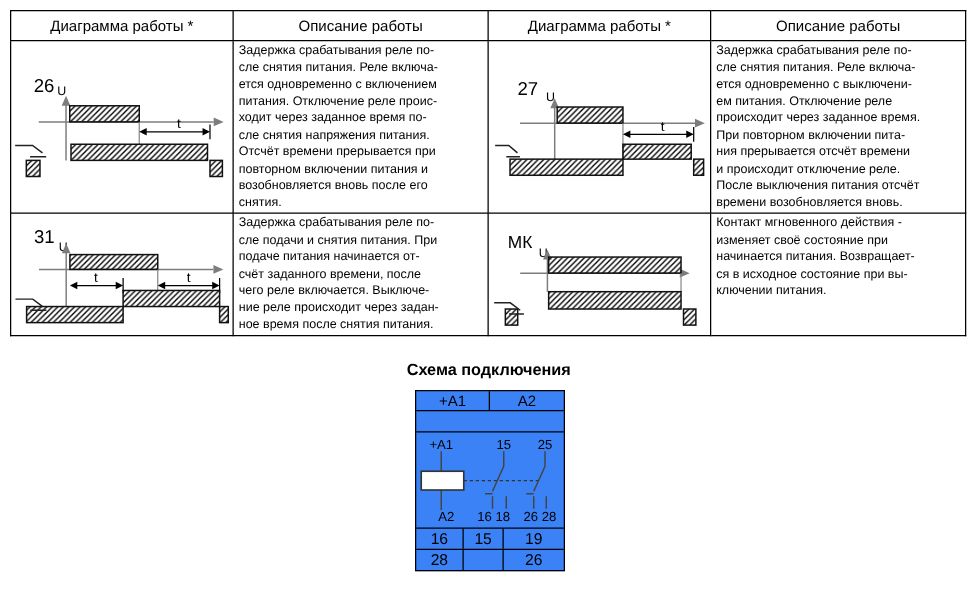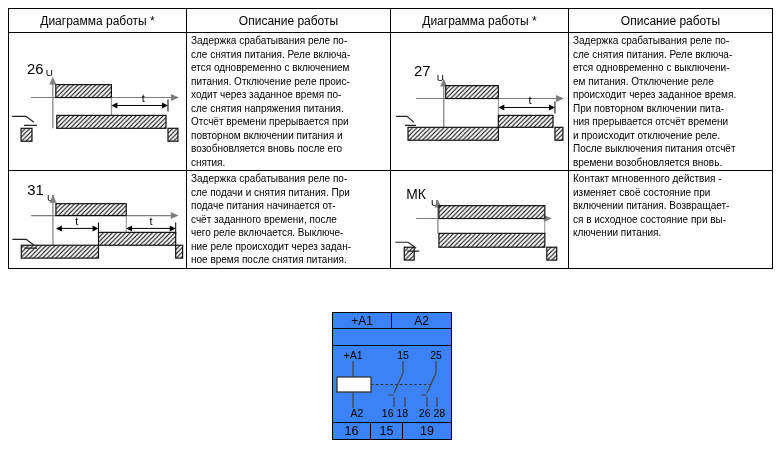--- a/index.html
+++ b/index.html
@@ -217,28 +217,29 @@
             <rect class="hbar" x="48" y="35" width="107" height="13"></rect>
             <line class="gv" x1="155" y1="48" x2="155" y2="63"></line>
             <rect class="hbar" x="48" y="63" width="107" height="14"></rect>
             <rect class="hbar" x="13" y="77" width="10" height="13"></rect>
             <rect class="hbar" x="157" y="77" width="10" height="13"></rect>
             <path class="csym" d="M4,72 h13 l8,6 M16,81 h12"></path>
           </svg>
         </td>
         <td class="desc">Контакт мгновенного действия -
 изменяет своё состояние при
-включении питания. Возвращает-
+начинается питания. Возвращает-
 ся в исходное состояние при вы-
 ключении питания.</td>
       </tr>
     </tbody>
   </table>
 
 
+  <div class="schema-title">Схема подключения</div>
 
   <div class="schema-box">
     <div class="srow term-row first">
       <div class="scell brd">+A1</div>
       <div class="scell">A2</div>
     </div>
     <div class="srow empty-row"></div>
     <div class="srow circuit-row">
       <svg class="circ" viewBox="0 0 118 77">
         <text class="cirtext" x="20" y="13">+A1</text>
@@ -258,15 +259,20 @@
         <text class="cirtext" x="24" y="71">A2</text>
         <text class="cirtext" x="62" y="71">16 18</text>
         <text class="cirtext" x="99" y="71">26 28</text>
       </svg>
     </div>
     <div class="srow bt-row">
       <div class="scell c1">16</div>
       <div class="scell c2">15</div>
       <div class="scell c3">19</div>
     </div>
+    <div class="srow bt-row">
+      <div class="scell c1">28</div>
+      <div class="scell c2"></div>
+      <div class="scell c3">26</div>
+    </div>
   </div>
 
 </div>
 
 </body></html>

